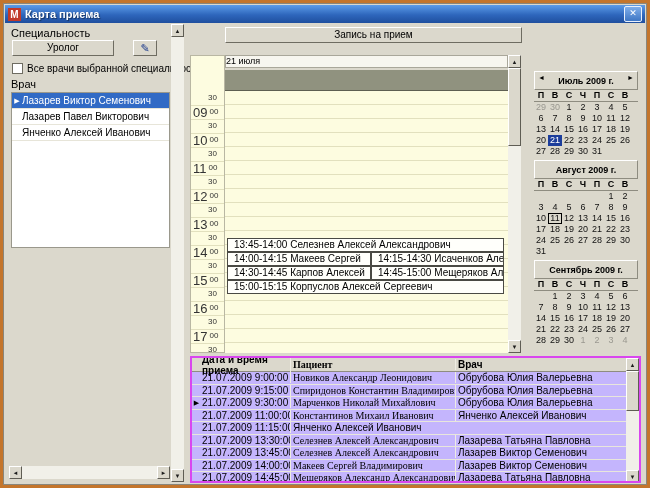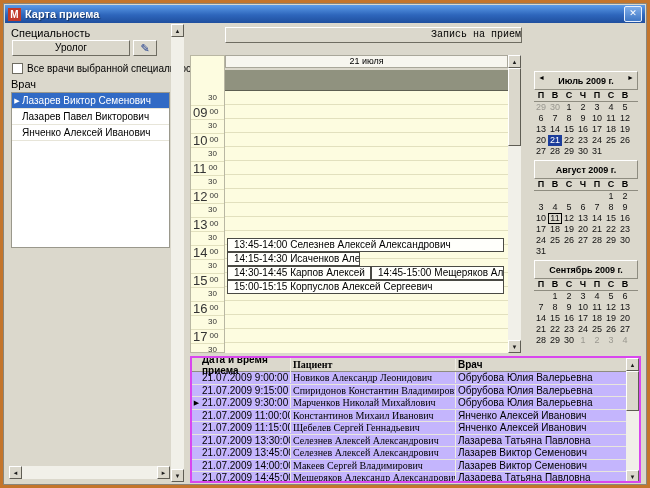--- a/index.html
+++ b/index.html
@@ -14,21 +14,21 @@
   .title-text{color:#fff;font-size:11px;font-weight:bold;margin-left:4px;
     text-shadow:1px 1px 1px rgba(0,0,0,.45);white-space:nowrap;}
   .close-btn{margin-left:auto;width:16px;height:14px;background:linear-gradient(#7FAEEA,#3E76C4);
     border:1px solid #E8F0FC;border-radius:2px;color:#fff;font-size:9px;line-height:12px;
     text-align:center;cursor:default;}
   .abs{position:absolute;box-sizing:border-box;}
   .b-raised{border:1px solid;border-color:#FFFFFF #6E6C61 #6E6C61 #FFFFFF;}
   .lbl{font-size:11px;color:#000;}
   .small{font-size:10px;}
   
-  .combo-btn{left:8px;top:36px;width:118px;height:16px;background:#DBD8CC;
+  .combo-btn{left:8px;top:36px;width:102px;height:16px;background:#DBD8CC;
     text-align:center;font-size:10px;line-height:14px;}
   .edit-btn{left:129px;top:36px;width:24px;height:16px;background:#DBD8CC;
     text-align:center;font-size:11px;line-height:14px;color:#23408F;}
   .checkbox{left:8px;top:59px;width:11px;height:11px;background:#fff;
     border:1px solid #6E6C61;}
   .doctor-grid{left:7px;top:88px;width:159px;height:156px;background:#fff;
     border:1px solid #9A988C;overflow:hidden;}
   .doctor-row{height:16px;display:flex;align-items:center;font-size:10px;
     border-bottom:1px solid #E7E5D9;box-sizing:border-box;white-space:nowrap;overflow:hidden;}
   .doctor-row .ind{width:10px;flex:none;font-size:7px;text-align:center;}
@@ -38,23 +38,23 @@
   .sb-v{display:flex;flex-direction:column;}
   .sb-h{display:flex;flex-direction:row;}
   .sb-btn{flex:none;width:13px;height:13px;background:#DBD8CC;
     border:1px solid;border-color:#FFFFFF #5F5D54 #5F5D54 #FFFFFF;box-sizing:border-box;
     font-size:6px;display:flex;align-items:center;justify-content:center;color:#1c1c1c;}
   .sb-track{flex:1;position:relative;}
   .sb-thumb{position:absolute;left:0;top:0;width:13px;background:#DBD8CC;
     border:1px solid;border-color:#FFFFFF #5F5D54 #5F5D54 #FFFFFF;box-sizing:border-box;}
   
   .book-btn{left:221px;top:23px;width:297px;height:16px;background:#DBD8CC;
-    text-align:right;font-size:10px;line-height:14px;font-family:Liberation Mono, monospace;}
+    text-align:center;font-size:10px;line-height:14px;}
   .day-hdr{left:221px;top:51px;width:283px;height:13px;background:#F7F6EF;
-    border:1px solid #A9A79A;text-align:center;font-size:9px;line-height:11px;}
+    border:1px solid #A9A79A;text-align:left;font-size:9px;line-height:11px;}
   .band{left:221px;top:66px;width:283px;height:21px;background:#90927F;
     border-bottom:1px solid #5E5F52;}
   .gutter{left:186px;top:51px;width:35px;height:298px;background:#FDFCE0;
     border:1px solid #B9B7A3;padding-top:36px;overflow:hidden;}
   .gut-row{height:14px;box-sizing:border-box;border-bottom:1px solid #E2E0BE;
     display:flex;align-items:flex-start;padding-left:2px;color:#333;}
   .gut-row .gh{font-size:13px;line-height:13px;}
   .gut-row .gm{font-size:8px;line-height:9px;margin-left:2px;margin-top:1px;}
   .gut-row.half{padding-left:15px;}
   .grid{left:221px;top:87px;width:283px;height:262px;background:#FDFCE0;overflow:hidden;}
@@ -245,20 +245,21 @@
           <div class="slot"></div>
           <div class="slot"></div>
           <div class="slot"></div>
           <div class="slot"></div>
         </div>
       <div class="appt-layer">
           <div class="appt-row">
             <div class="appt w-full">13:45-14:00 Селезнев Алексей Александрович</div>
           </div>
           <div class="appt-row">
+            <div class="appt w-left">14:00-14:15 Макеев Сергей</div>
             <div class="appt w-right">14:15-14:30 Исаченков Алексей</div>
           </div>
           <div class="appt-row">
             <div class="appt w-left">14:30-14:45 Карпов Алексей</div>
             <div class="appt w-right">14:45-15:00 Мещеряков Александр</div>
           </div>
           <div class="appt-row">
             <div class="appt w-full">15:00-15:15 Корпуслов Алексей Сергеевич</div>
           </div>
         </div>
@@ -492,21 +493,20 @@
         </div>
         <div class="trow">
           <div class="col-ind"></div>
           <div class="col1">21.07.2009 11:00:00</div>
           <div class="col2">Константинов Михаил Иванович</div>
           <div class="col3">Янченко Алексей Иванович</div>
         </div>
         <div class="trow">
           <div class="col-ind"></div>
           <div class="col1">21.07.2009 11:15:00</div>
-          <div class="col2">Щебелев Сергей Геннадьевич</div>
           <div class="col3">Янченко Алексей Иванович</div>
         </div>
         <div class="trow">
           <div class="col-ind"></div>
           <div class="col1">21.07.2009 13:30:00</div>
           <div class="col2">Селезнев Алексей Александрович</div>
           <div class="col3">Лазарева Татьяна Павловна</div>
         </div>
         <div class="trow">
           <div class="col-ind"></div>

